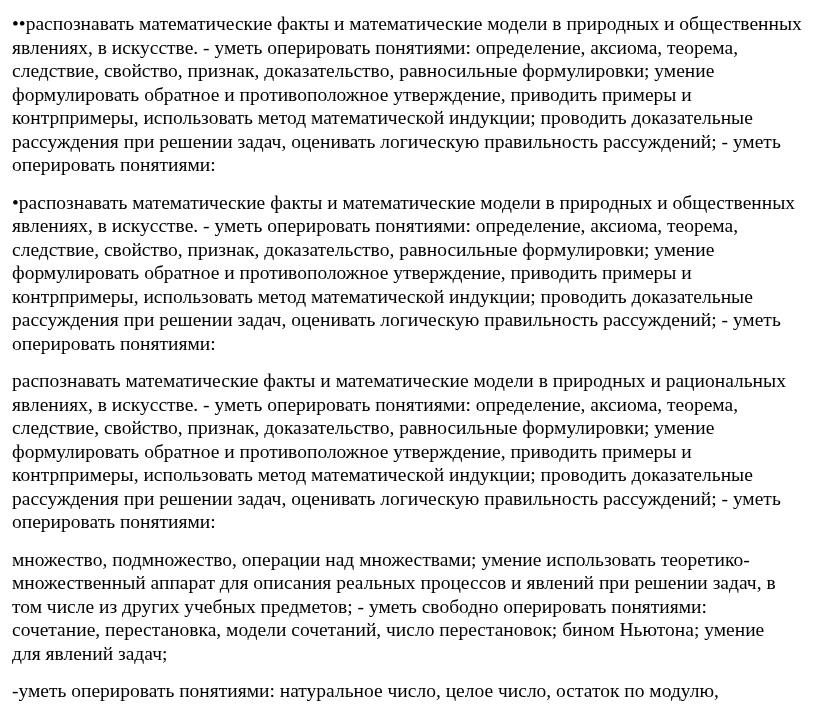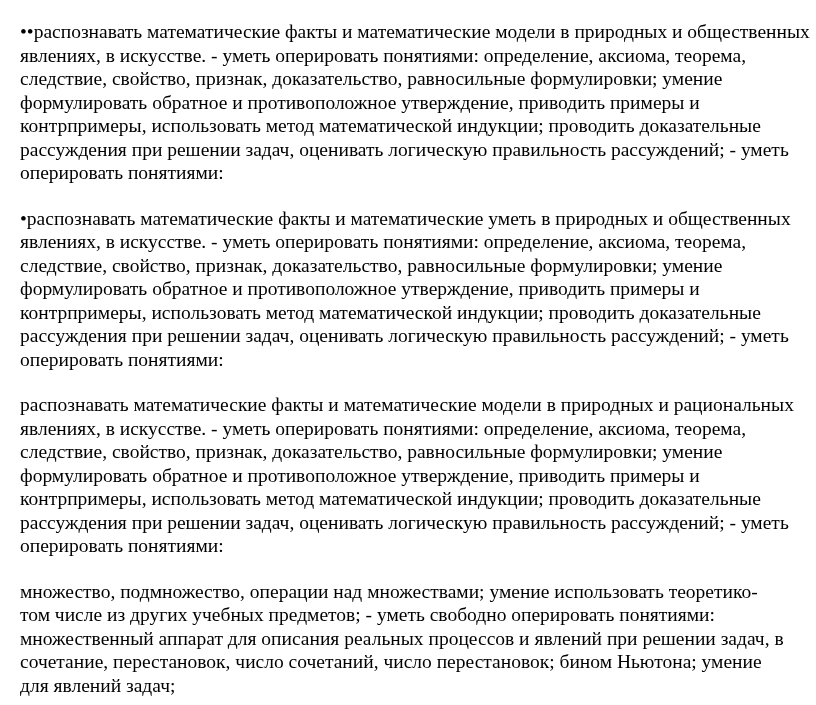--- a/index.html
+++ b/index.html
@@ -18,21 +18,21 @@
     height: 705px;
     background: #ffffff;
     color: #000000;
     font-family: "Liberation Serif", "DejaVu Serif", serif;
     font-size: 19.5px;
     line-height: 23.5px;
     padding: 1px 2px 0 1px;
     overflow: hidden;
   }
   .paragraph {
-    margin: 16px;
+    margin: 8px;
     padding: 3px;
   }
   .line {
     white-space: nowrap;
     height: 23.5px;
     overflow: visible;
   }
 </style>
 </head>
 <body>
@@ -43,44 +43,45 @@
     <div class="line">••распознавать математические факты и математические модели в природных и общественных</div>
     <div class="line">явлениях, в искусстве. - уметь оперировать понятиями: определение, аксиома, теорема,</div>
     <div class="line">следствие, свойство, признак, доказательство, равносильные формулировки; умение</div>
     <div class="line">формулировать обратное и противоположное утверждение, приводить примеры и</div>
     <div class="line">контрпримеры, использовать метод математической индукции; проводить доказательные</div>
     <div class="line">рассуждения при решении задач, оценивать логическую правильность рассуждений; - уметь</div>
     <div class="line">оперировать понятиями:</div>
   </div>
 
   <div class="paragraph">
-    <div class="line">•распознавать математические факты и математические уметь в природных и общественных</div>
+    <div class="line">•распознавать математические факты и математические модели в природных и общественных</div>
     <div class="line">явлениях, в искусстве. - уметь оперировать понятиями: определение, аксиома, теорема,</div>
     <div class="line">следствие, свойство, признак, доказательство, равносильные формулировки; умение</div>
     <div class="line">формулировать обратное и противоположное утверждение, приводить примеры и</div>
     <div class="line">контрпримеры, использовать метод математической индукции; проводить доказательные</div>
     <div class="line">рассуждения при решении задач, оценивать логическую правильность рассуждений; - уметь</div>
     <div class="line">оперировать понятиями:</div>
   </div>
 
   <div class="paragraph">
     <div class="line">распознавать математические факты и математические модели в природных и рациональных</div>
     <div class="line">явлениях, в искусстве. - уметь оперировать понятиями: определение, аксиома, теорема,</div>
     <div class="line">следствие, свойство, признак, доказательство, равносильные формулировки; умение</div>
     <div class="line">формулировать обратное и противоположное утверждение, приводить примеры и</div>
     <div class="line">контрпримеры, использовать метод математической индукции; проводить доказательные</div>
     <div class="line">рассуждения при решении задач, оценивать логическую правильность рассуждений; - уметь</div>
     <div class="line">оперировать понятиями:</div>
   </div>
 
   <div class="paragraph">
     <div class="line">множество, подмножество, операции над множествами; умение использовать теоретико-</div>
+    <div class="line">множественный аппарат для описания реальных процессов и явлений при решении задач, в</div>
     <div class="line">том числе из других учебных предметов; - уметь свободно оперировать понятиями:</div>
-    <div class="line">множественный аппарат для описания реальных процессов и явлений при решении задач, в</div>
-    <div class="line">сочетание, перестановок, число сочетаний, число перестановок; бином Ньютона; умение</div>
+    <div class="line">сочетание, перестановка, модели сочетаний, число перестановок; бином Ньютона; умение</div>
     <div class="line">для явлений задач;</div>
   </div>
 
   <div class="paragraph">
+    <div class="line">-уметь оперировать понятиями: натуральное число, целое число, остаток по модулю,</div>
     <div class="line">действительных число;</div>
   </div>
 
 </div>
 
 </body></html>

